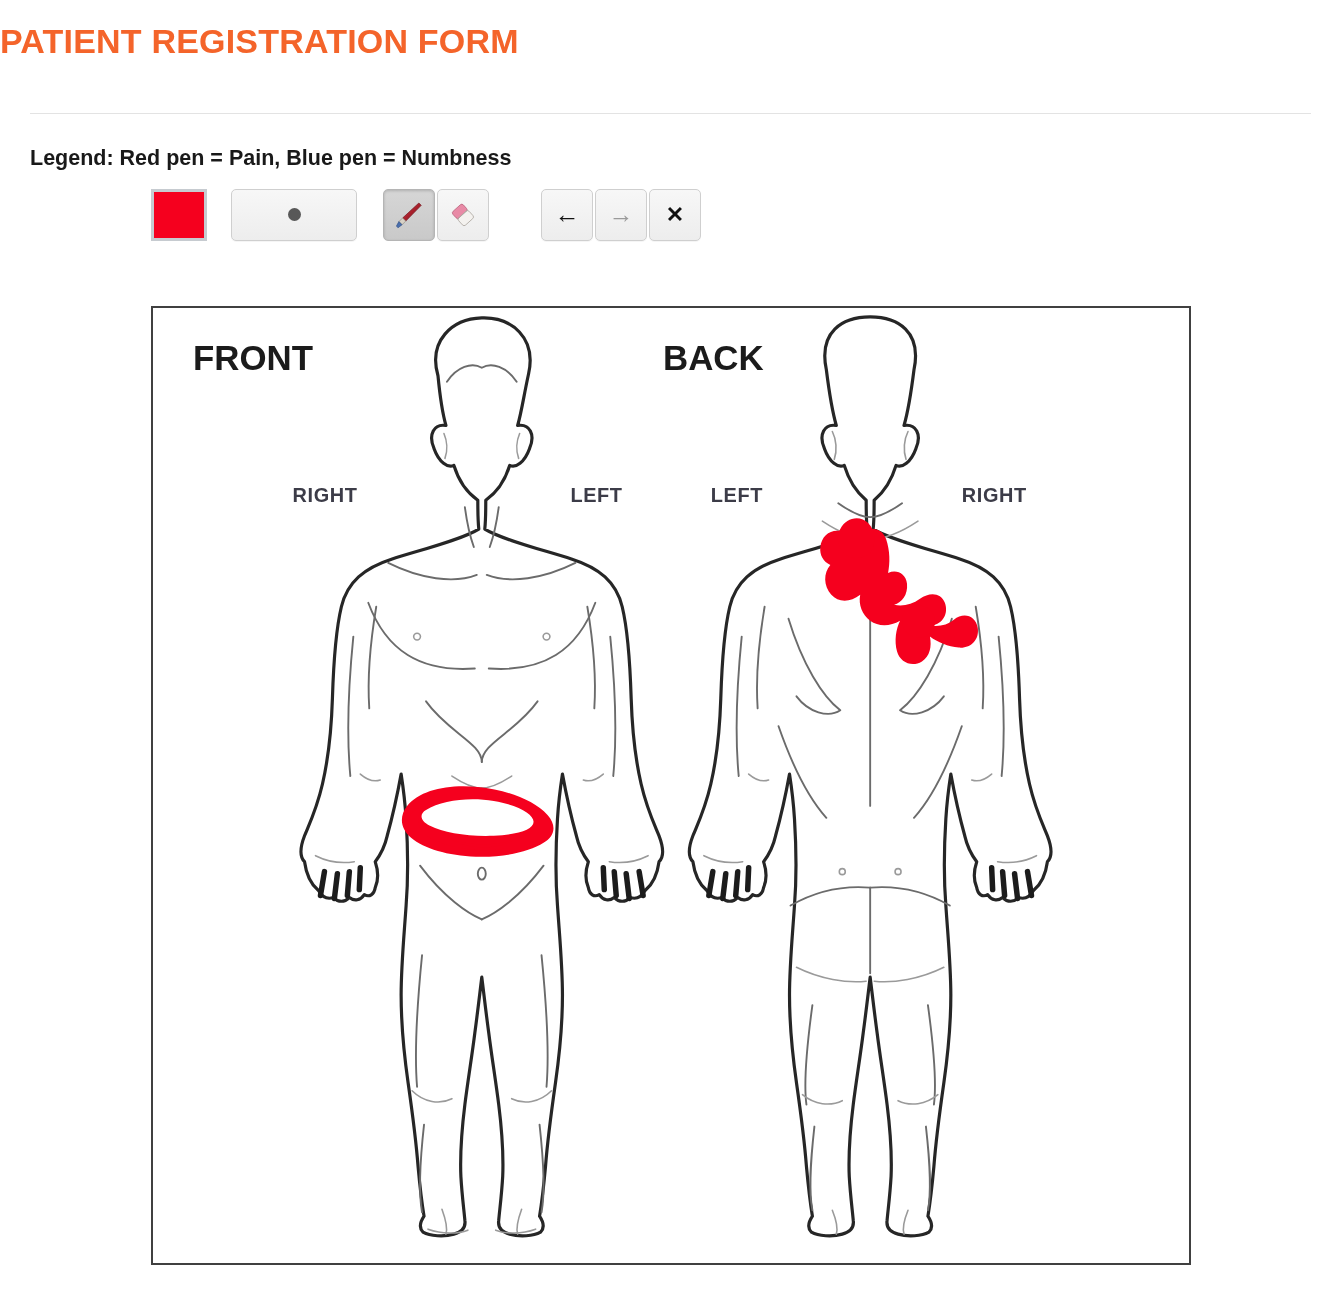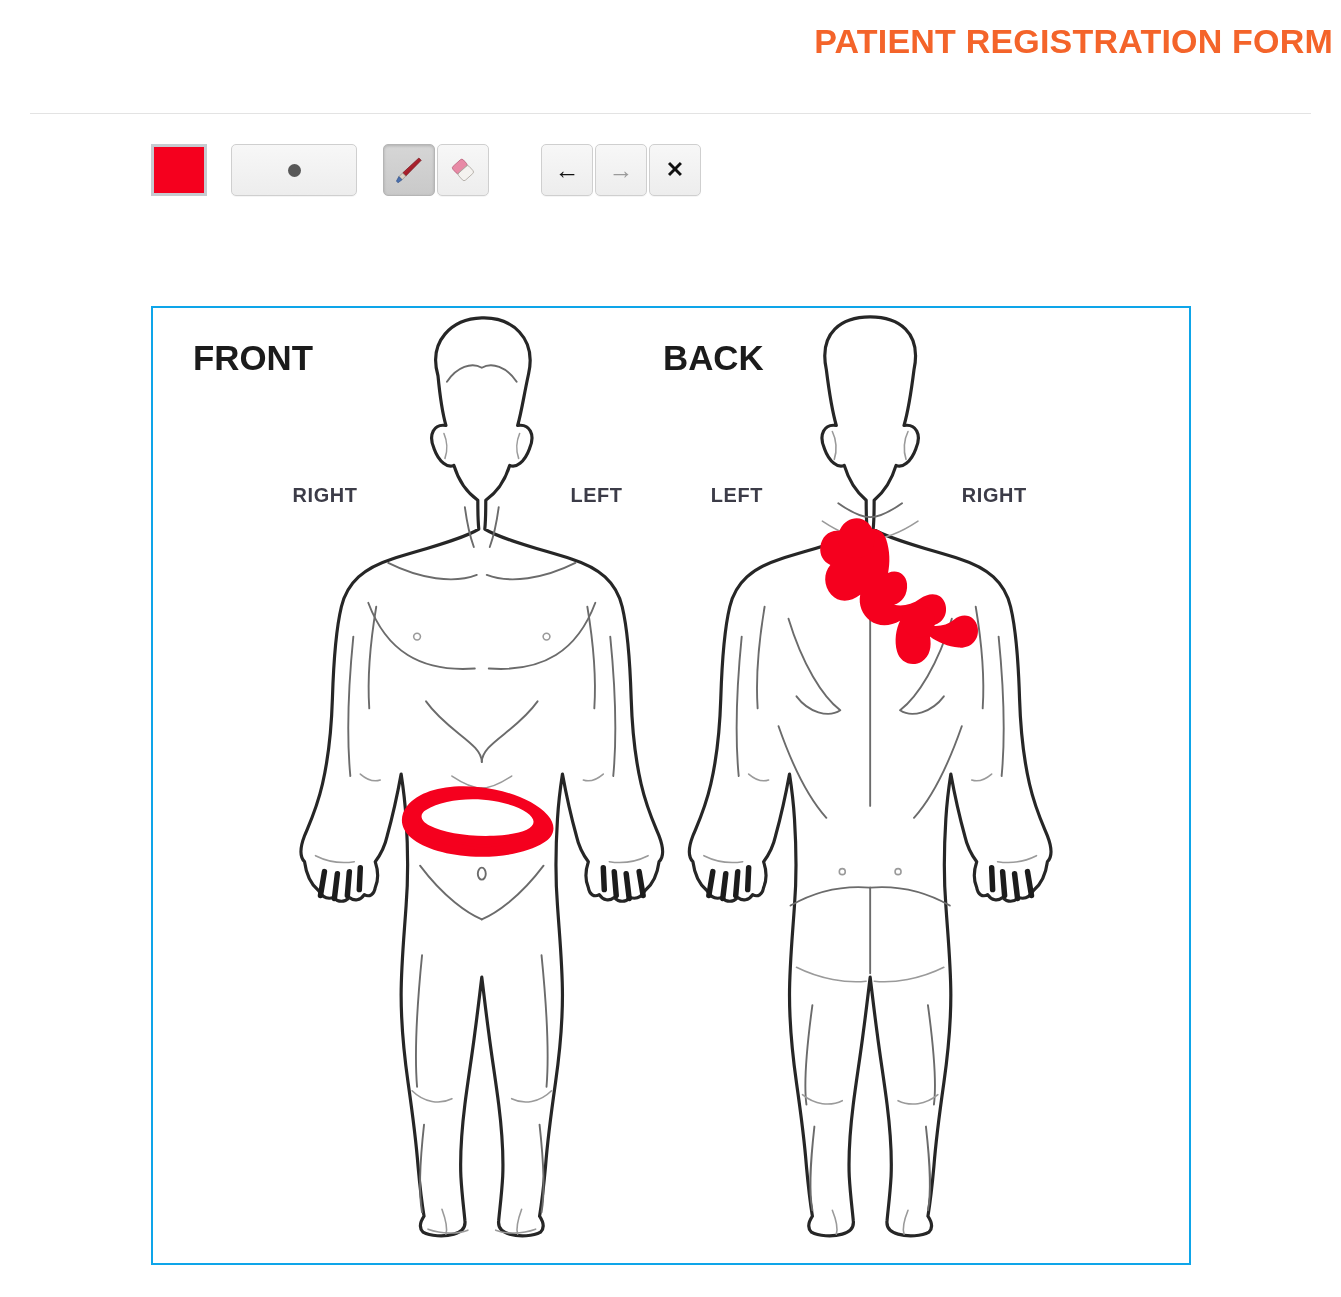--- a/index.html
+++ b/index.html
@@ -14,21 +14,21 @@
     font-family: "Liberation Sans", sans-serif;
     color: #1a1a1a;
     overflow: hidden;
     position: relative;
   }
 
   
   .page-title {
     margin: 0;
     padding: 22px 8px 0 0;
-    text-align: right;
+    text-align: left;
     font-size: 34px;
     font-weight: bold;
     letter-spacing: 0.2px;
     color: #f4642a;
     font-family: "Liberation Sans", sans-serif;
   }
   .title-rule {
     margin: 52px 30px 0 30px;
     height: 1px;
     background: #e3e3e3;
@@ -110,21 +110,21 @@
   .btn-nav.disabled { color: #9a9a9a; }
   .btn-nav.clear { font-size: 22px; font-weight: bold; }
 
   
   .canvas-frame {
     position: absolute;
     left: 151px;
     top: 306px;
     width: 1040px;
     height: 959px;
-    border: 2px solid #0ea5e9;
+    border: 2px solid #404040;
     background: #ffffff;
     box-sizing: border-box;
     overflow: hidden;
   }
   .canvas-frame svg { display: block; width: 100%; height: 100%; }
 
   .view-label {
     font-family: "Liberation Sans", sans-serif;
     font-size: 35px;
     font-weight: bold;
@@ -164,20 +164,21 @@
     stroke-linecap: round;
   }
 </style>
 </head>
 <body>
 
 <h1 class="page-title">PATIENT REGISTRATION FORM</h1>
 <div class="title-rule"></div>
 
 <div class="instructions">
+  <div>Legend: Red pen = Pain, Blue pen = Numbness</div>
 </div>
 
 <div class="toolbar">
 
   <div class="color-swatch" title="Red pen"></div>
 
   <div class="gap-sm"></div>
 
   <div class="btn btn-size">
     <span class="brush-dot"></span>

